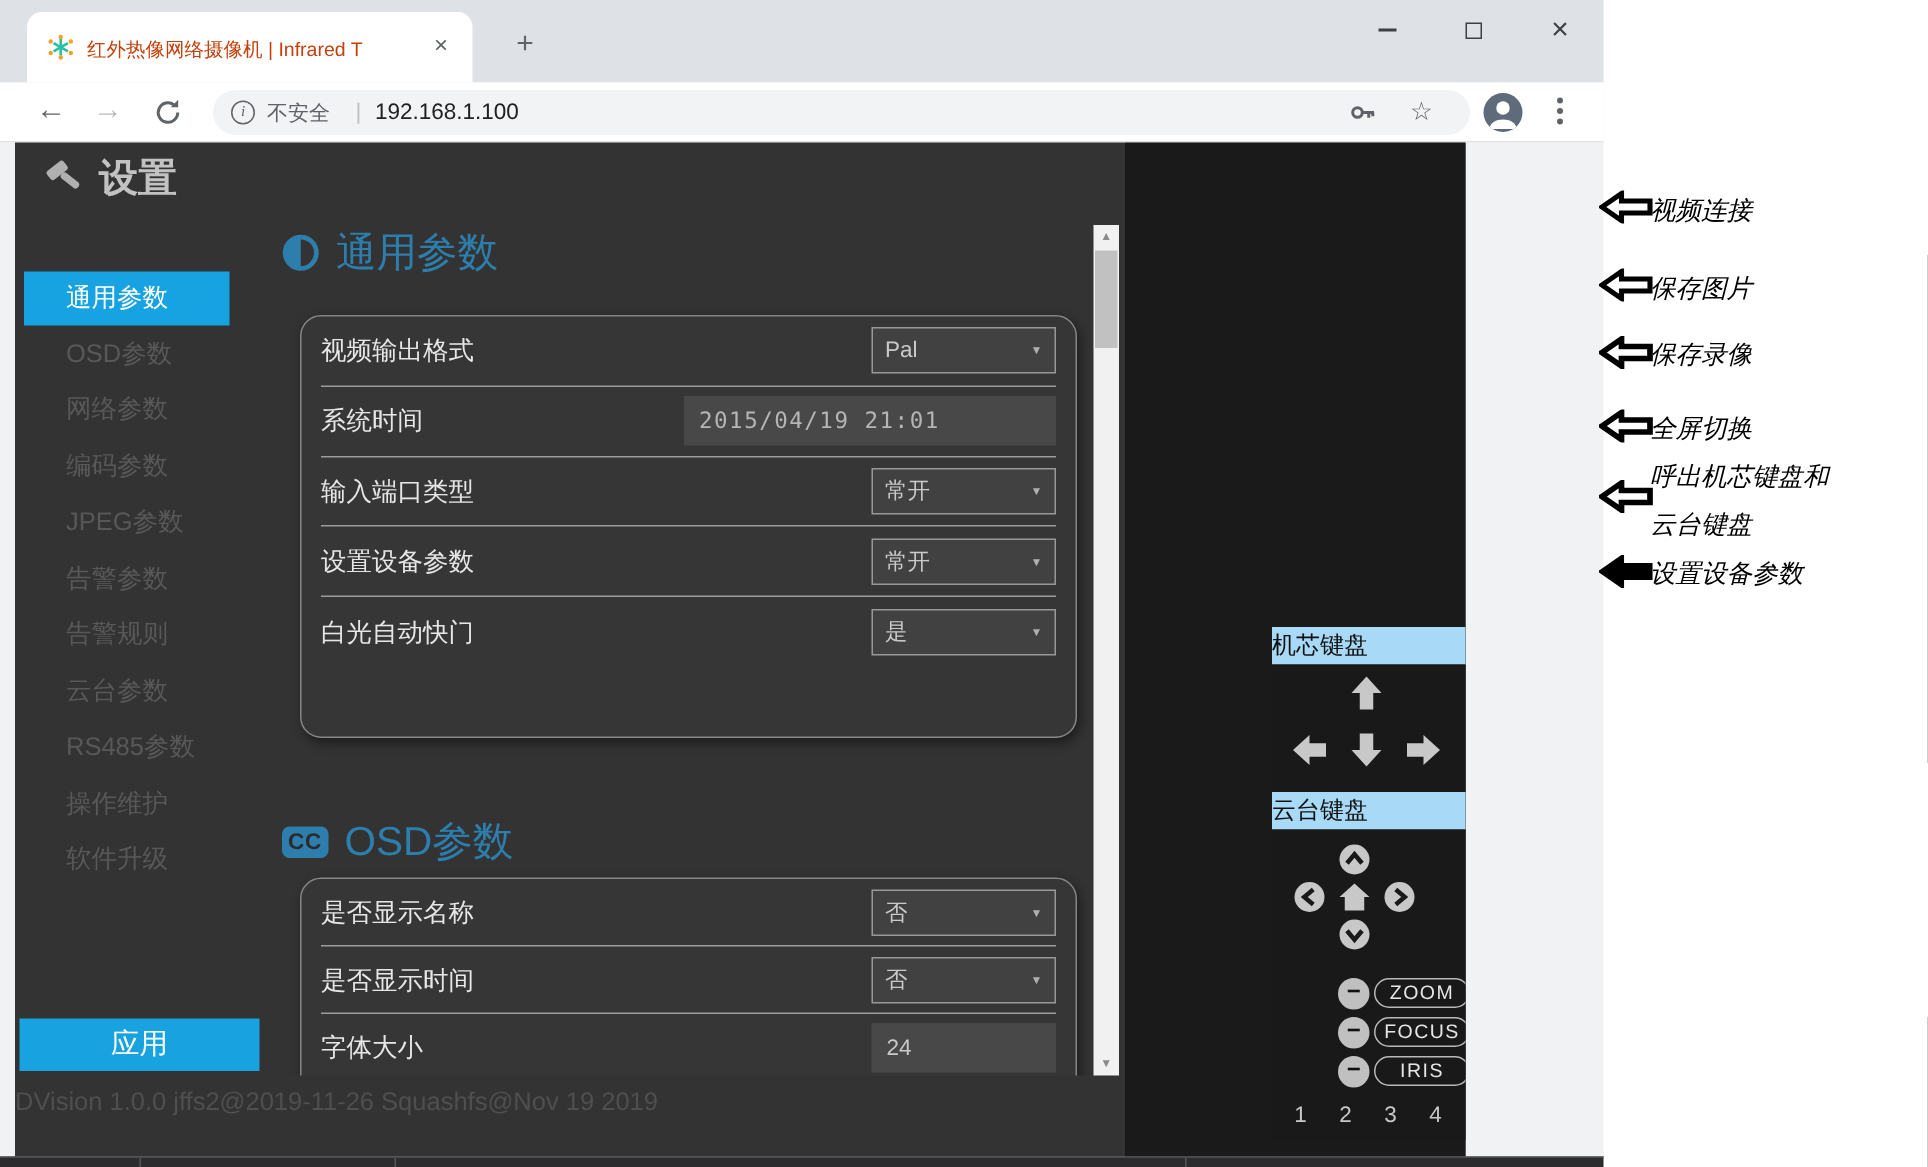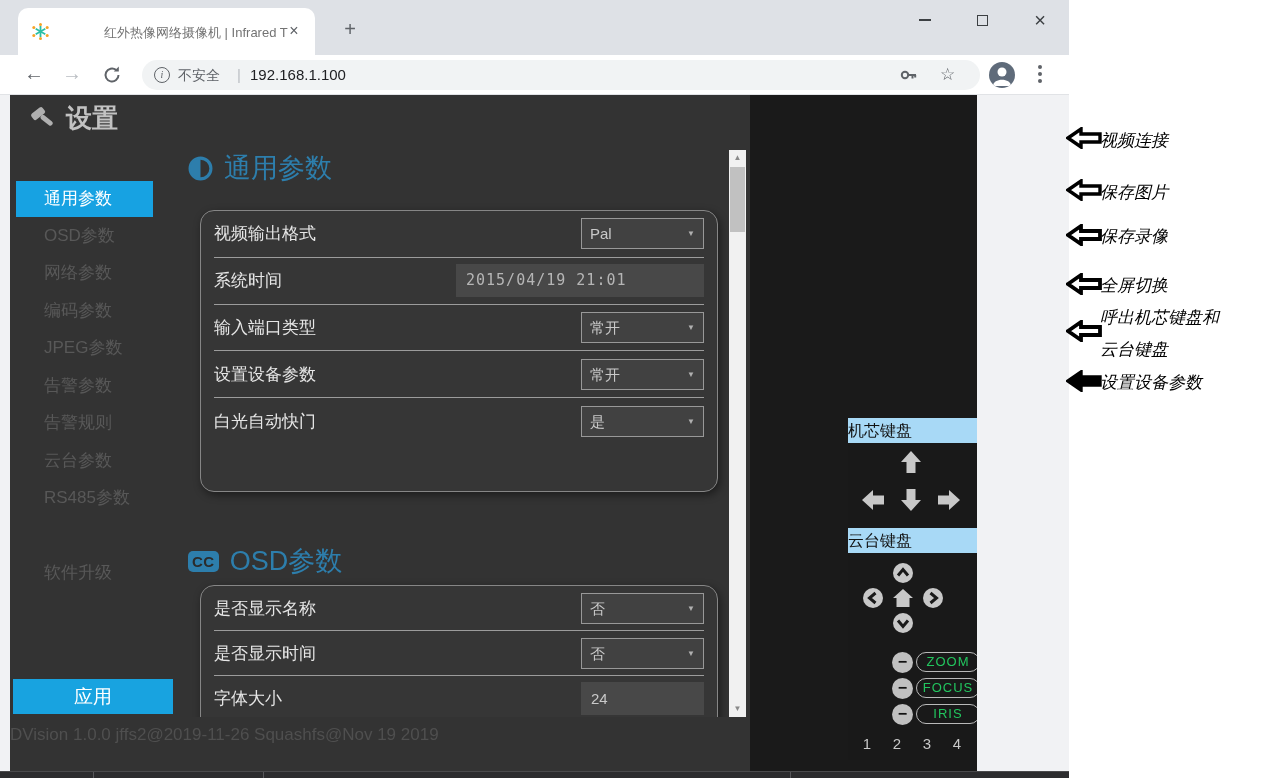--- a/index.html
+++ b/index.html
@@ -3,21 +3,21 @@
 <meta charset="utf-8">
 <style>
   * { margin:0; padding:0; box-sizing:border-box; }
   html,body { width:1285px; height:778px; background:#ffffff; font-family:"Liberation Sans", sans-serif; overflow:hidden; }
   .abs { position:absolute; }
 
   
   .bw { position:absolute; left:0; top:0; width:1069px; height:778px; background:#f1f2f4; }
   .tabbar { position:absolute; left:0; top:0; width:1069px; height:55px; background:#dee1e6; }
   .tab { position:absolute; left:18px; top:8px; width:297px; height:47px; background:#ffffff; border-radius:10px 10px 0 0; }
-  .tab-title { position:absolute; left:40px; top:16px; font-size:13px; color:#737373; white-space:nowrap; overflow:hidden; width:218px;margin-left:46px; }
+  .tab-title { position:absolute; left:40px; top:16px; font-size:13px; color:#c2410c; white-space:nowrap; overflow:hidden; width:218px; }
   .tab-close { position:absolute; left:266px; top:13px; font-size:16px; color:#5f6368; width:20px; height:20px; text-align:center; line-height:20px; border-radius:50%; }
   .newtab { position:absolute; left:336px; top:16px; font-size:20px; color:#5f6368; width:28px; height:28px; text-align:center; line-height:26px; }
   .win-btn { position:absolute; top:0; width:46px; height:40px; display:flex; align-items:center; justify-content:center; }
   .glyph-min { width:12px; border-top:2px solid #3c4043; }
   .glyph-max { width:11px; height:11px; border:1.5px solid #3c4043; }
   .glyph-close { font-size:20px; color:#3c4043; line-height:20px; }
 
   .chrome-toolbar { position:absolute; left:0; top:55px; width:1069px; height:40px; background:#ffffff; border-bottom:1px solid #e1e3e6; }
   .nav-ico { position:absolute; top:62px; font-size:20px; color:#5f6368; }
   .url-pill { position:absolute; left:142px; top:60px; width:838px; height:30px; background:#f1f3f4; border-radius:15px; }
@@ -69,21 +69,21 @@
 
   
   .kb-panel { position:absolute; left:838px; top:323px; width:202px; z-index:2; }
   .kb-header { height:25px; background:#a8d9f6; color:#111111; font-size:16px; font-weight:normal; text-align:left; line-height:25px; }
   .kb-body { position:relative; background:#191919; }
   .body-core { height:85px; }
   .body-ptz { height:207px; }
   .kb-key { position:absolute; color:#c8c8c8; font-size:22px; cursor:pointer; }
   .circ-btn { position:absolute; width:22px; height:22px; cursor:pointer; }
   .pm-btn { position:absolute; width:21px; height:21px; border-radius:50%; background:#c0c0c0; color:#111; font-size:16px; font-weight:bold; text-align:center; line-height:20px; cursor:pointer; }
-  .lens-pill { position:absolute; width:64px; height:20px; border:1px solid #b9b9b9; border-radius:10px; color:#22c55e; font-size:13px; text-align:center; line-height:18px; letter-spacing:1px; cursor:pointer; }
+  .lens-pill { position:absolute; width:64px; height:20px; border:1px solid #b9b9b9; border-radius:10px; color:#e5e5e5; font-size:13px; text-align:center; line-height:18px; letter-spacing:1px; cursor:pointer; }
   .preset-input { position:absolute; left:130px; top:36px; width:62px; height:23px; background:#000; border:2px solid #ffffff; color:#ffffff; font-size:15px; font-weight:bold; line-height:19px; padding-left:4px; }
   .num-key { position:absolute; top:182px; width:16px; text-align:center; color:#c8c8c8; font-size:15px; cursor:pointer; }
 
   .taskbar { position:absolute; left:0; top:771px; width:1069px; height:7px; background:#2c2c2e; border-top:1px solid #4a4a4c; }
   .tb-div { position:absolute; top:0; width:1px; height:7px; background:#57575a; }
 
   
   .ann-text { position:absolute; left:1100px; color:#000000; font-size:17px; white-space:nowrap;font-style:italic; }
   .ann-arrow { position:absolute; left:1066px; width:36px; height:22px; }
 </style>
@@ -168,20 +168,21 @@
 
     <div class="side-item active" style="top:86px">通用参数</div>
     <div class="side-item" style="top:123px">OSD参数</div>
     <div class="side-item" style="top:160px">网络参数</div>
     <div class="side-item" style="top:198px">编码参数</div>
     <div class="side-item" style="top:235px">JPEG参数</div>
     <div class="side-item" style="top:273px">告警参数</div>
     <div class="side-item" style="top:310px">告警规则</div>
     <div class="side-item" style="top:348px">云台参数</div>
     <div class="side-item" style="top:385px">RS485参数</div>
+    <div class="side-item" style="top:423px">操作维护</div>
     <div class="side-item" style="top:460px">软件升级</div>
     <div class="apply-btn">应用</div>
 
     <div class="content">
 
       <div class="sec-heading" style="top:55px">
         <svg width="25" height="25" viewBox="0 0 24 24">
           <circle cx="12" cy="12" r="10" fill="none" stroke="#2d7eac" stroke-width="3"></circle>
           <path d="M12 2 A10 10 0 0 0 12 22 Z" fill="#2d7eac"></path>
         </svg>

